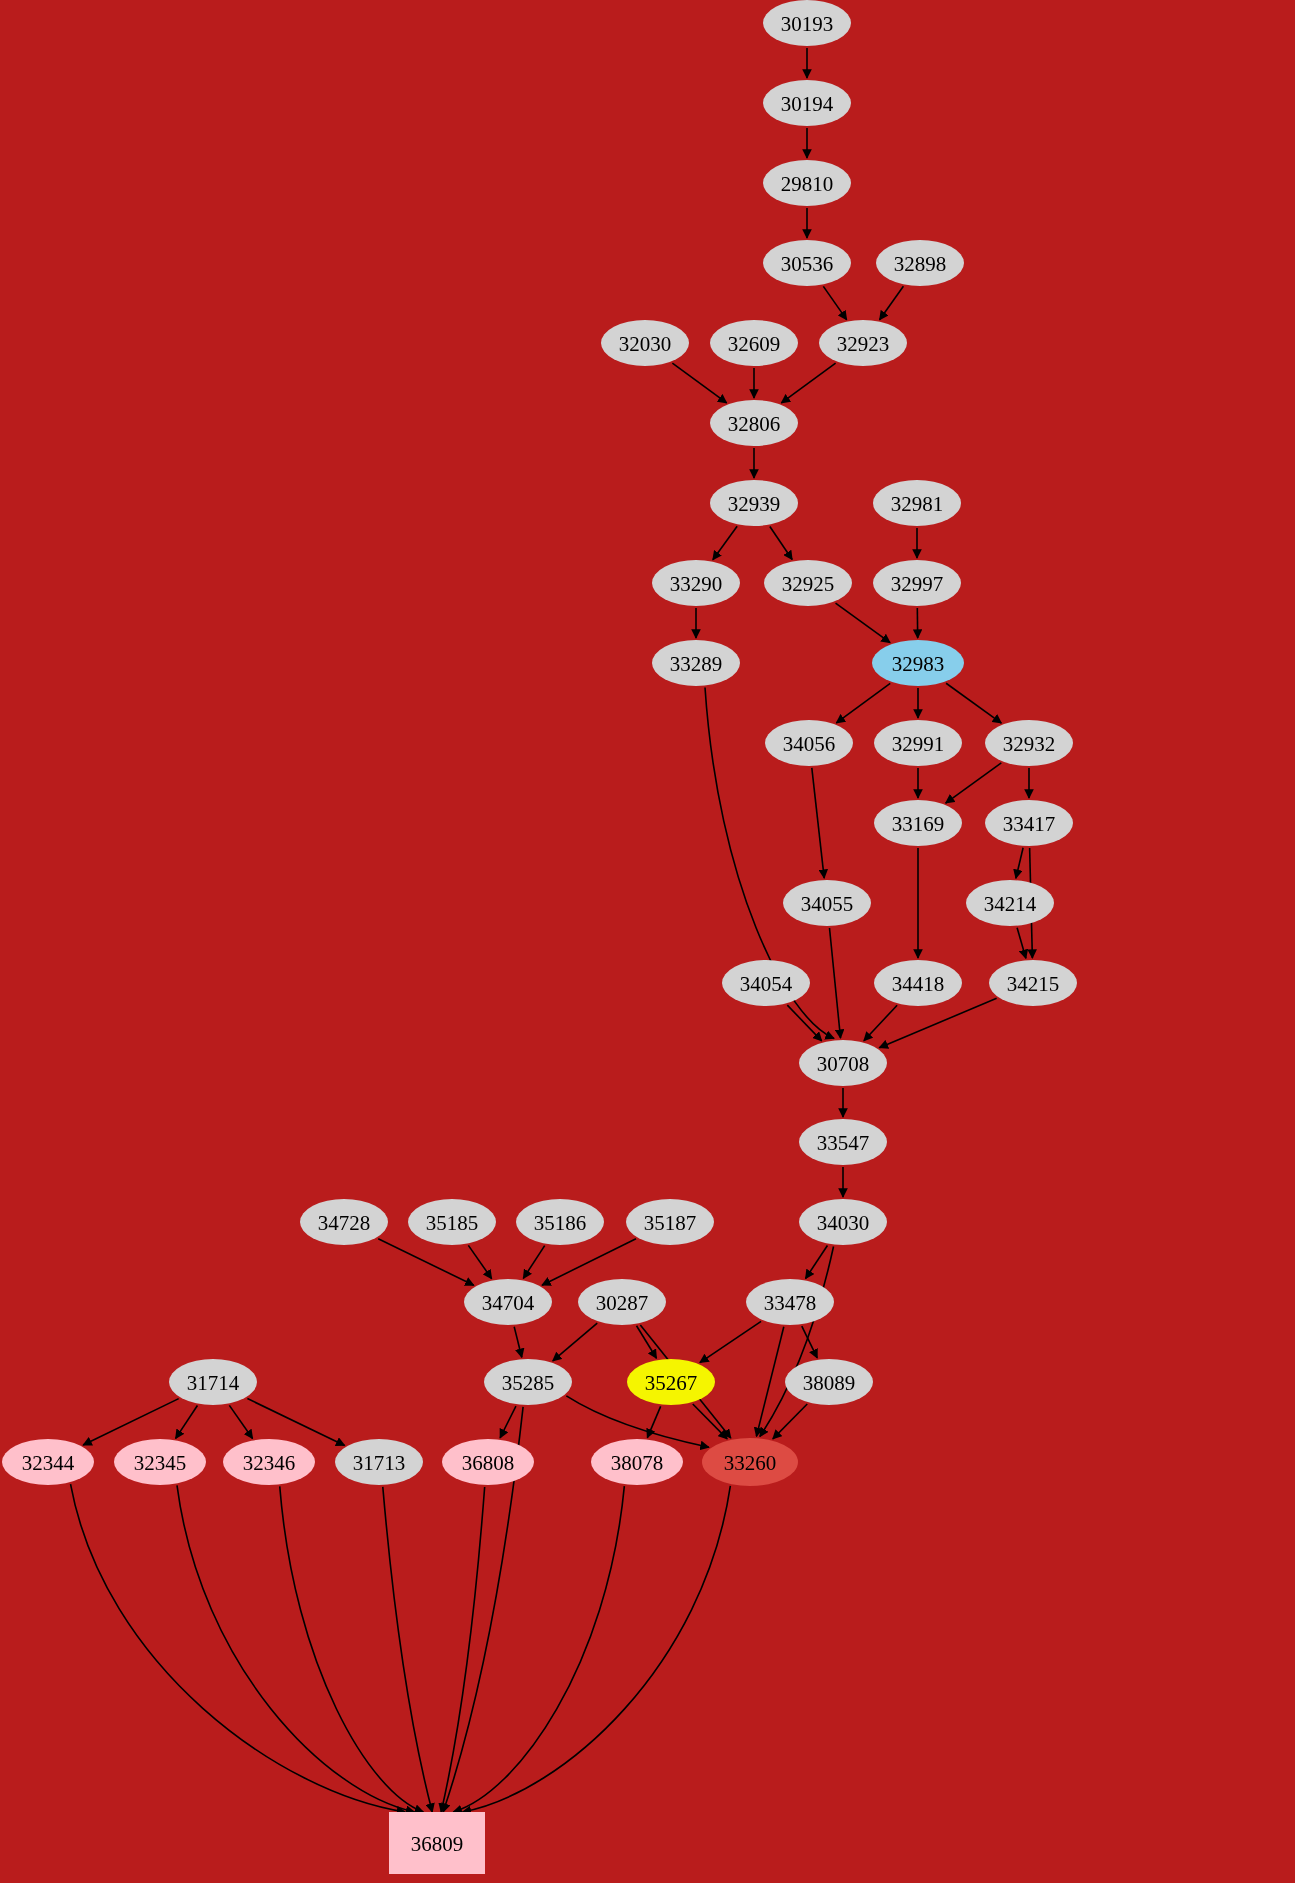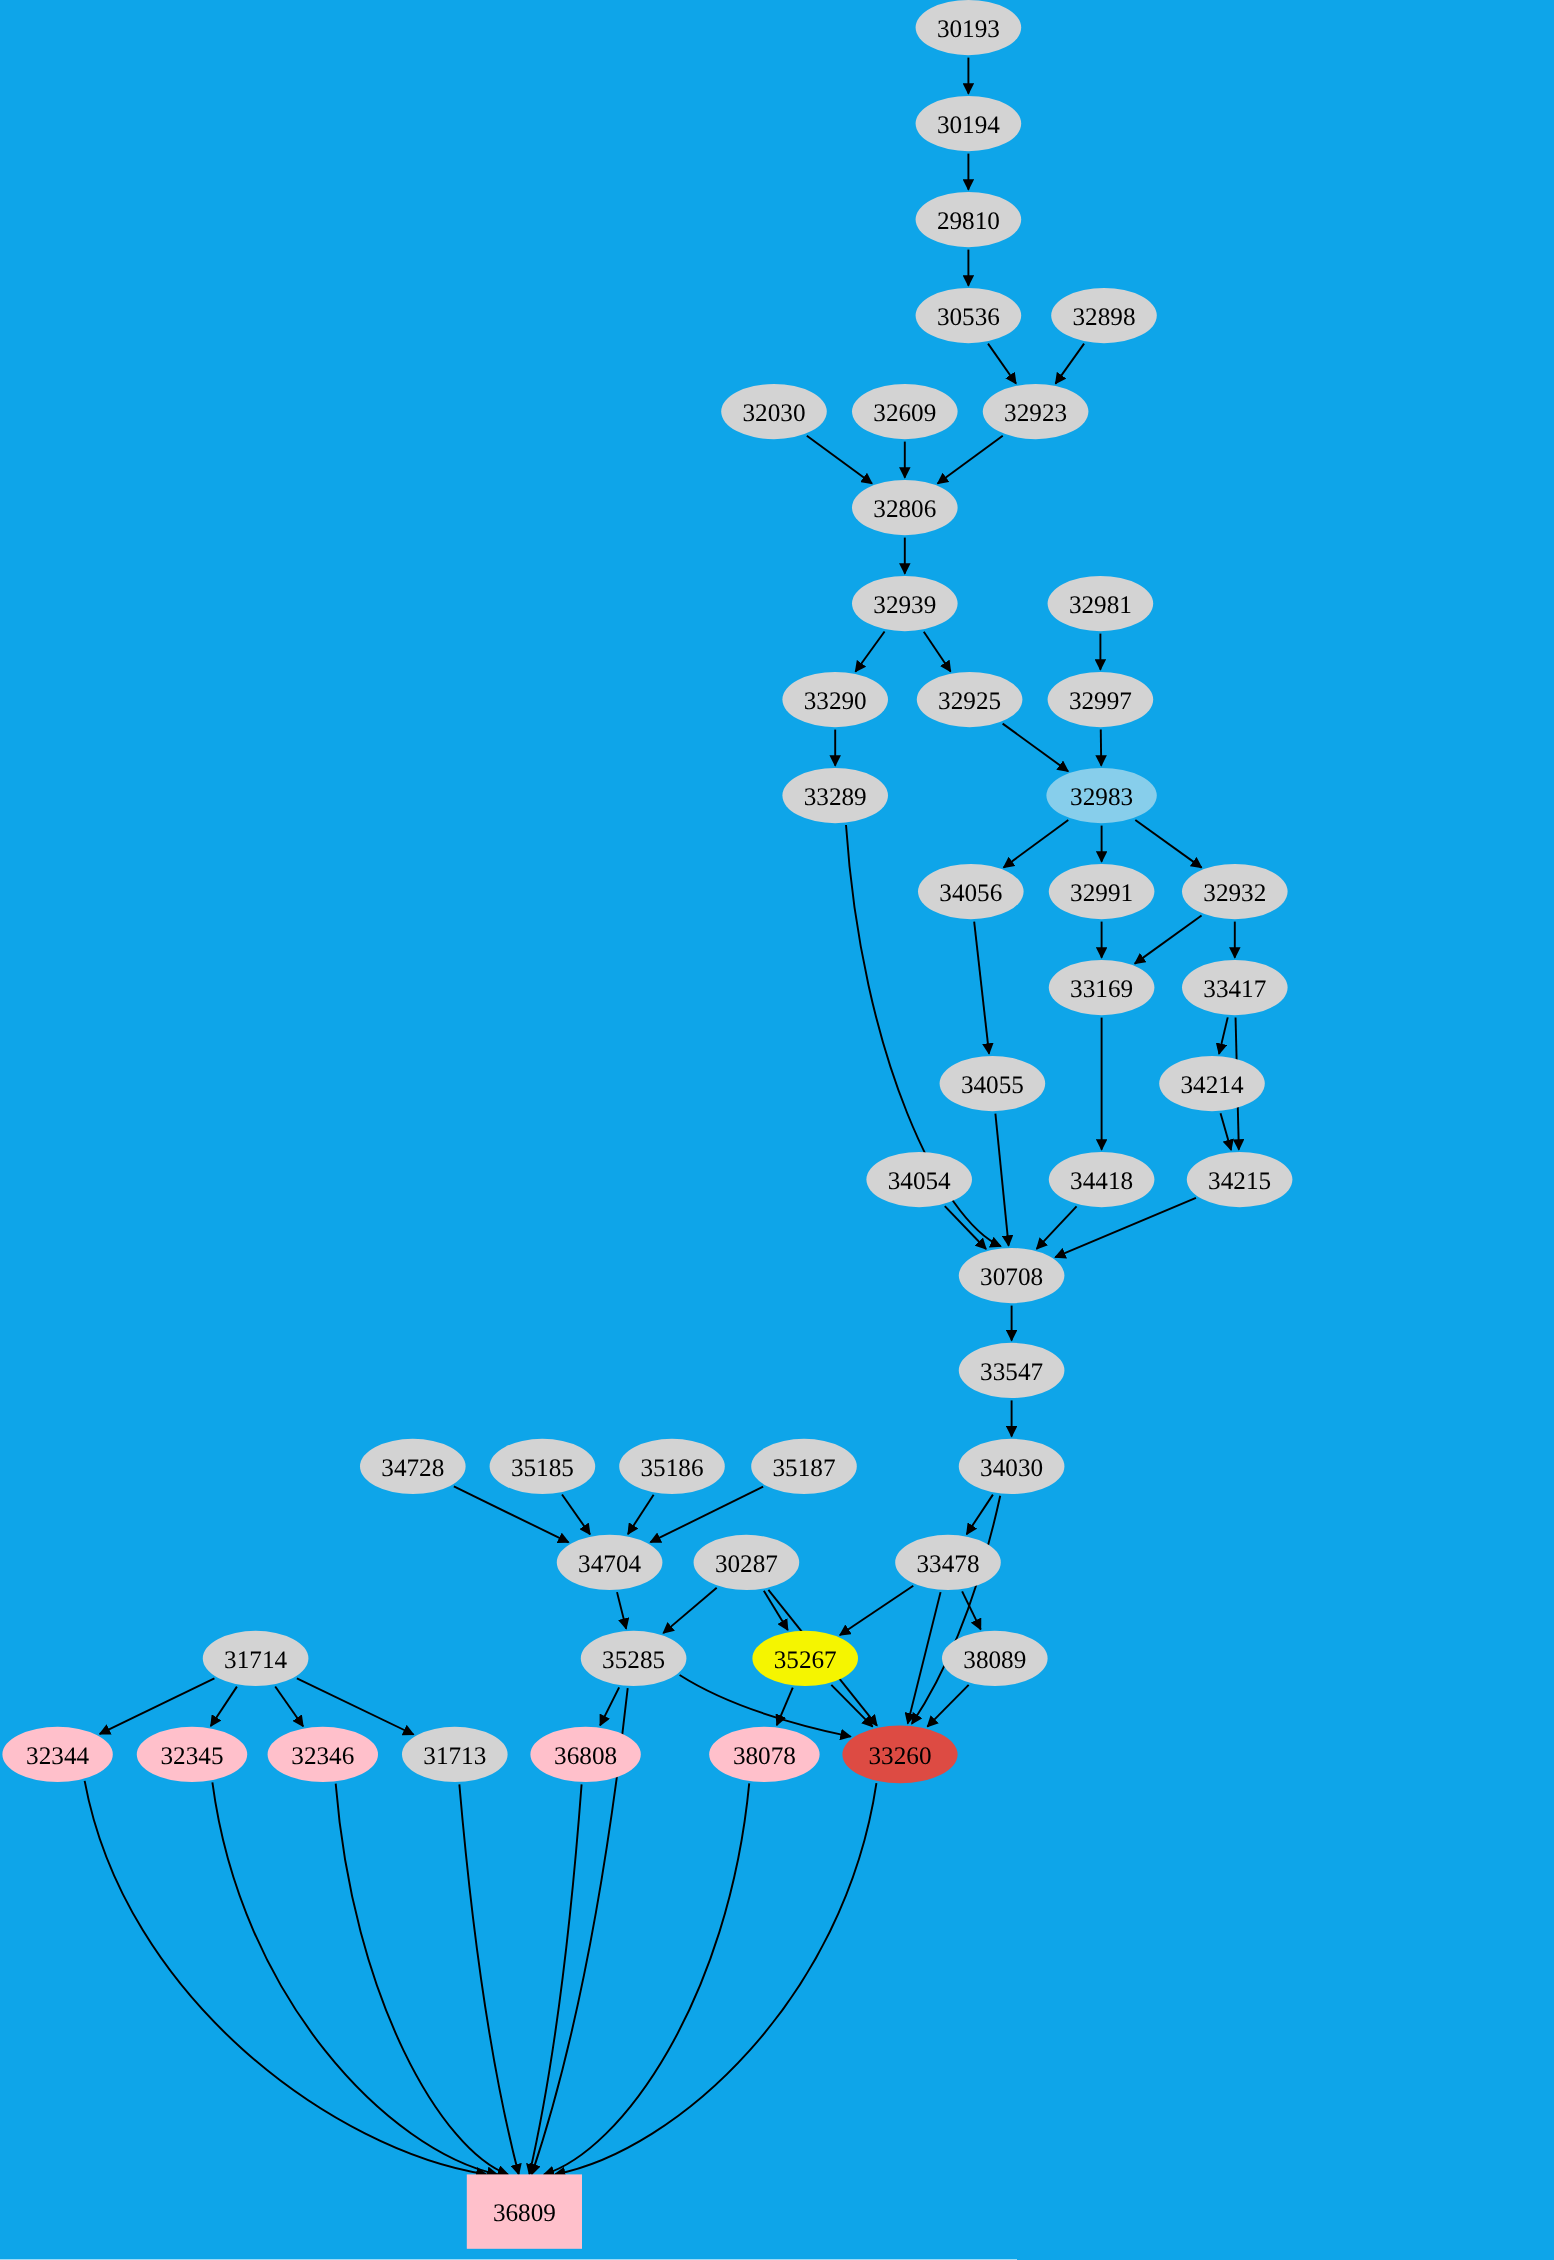--- a/index.html
+++ b/index.html
@@ -1,16 +1,16 @@
 <!DOCTYPE html>
 <html><head>
 <meta charset="utf-8">
 <style>
   html,body{margin:0;padding:0;background:#ffffff;}
-  #canvas{position:relative;width:1295px;height:1883px;background:#0ea5e9;
+  #canvas{position:relative;width:1295px;height:1883px;background:#b91c1c;
     font-family:"Liberation Serif","DejaVu Serif",serif;}
   svg{display:block;}
   text{font-family:"Liberation Serif","DejaVu Serif",serif;font-size:21px;
     text-anchor:middle;dominant-baseline:central;fill:#000000;}
 </style>
 </head>
 <body>
 
 <div id="canvas">
   <svg id="graph-svg" width="1295" height="1883">

